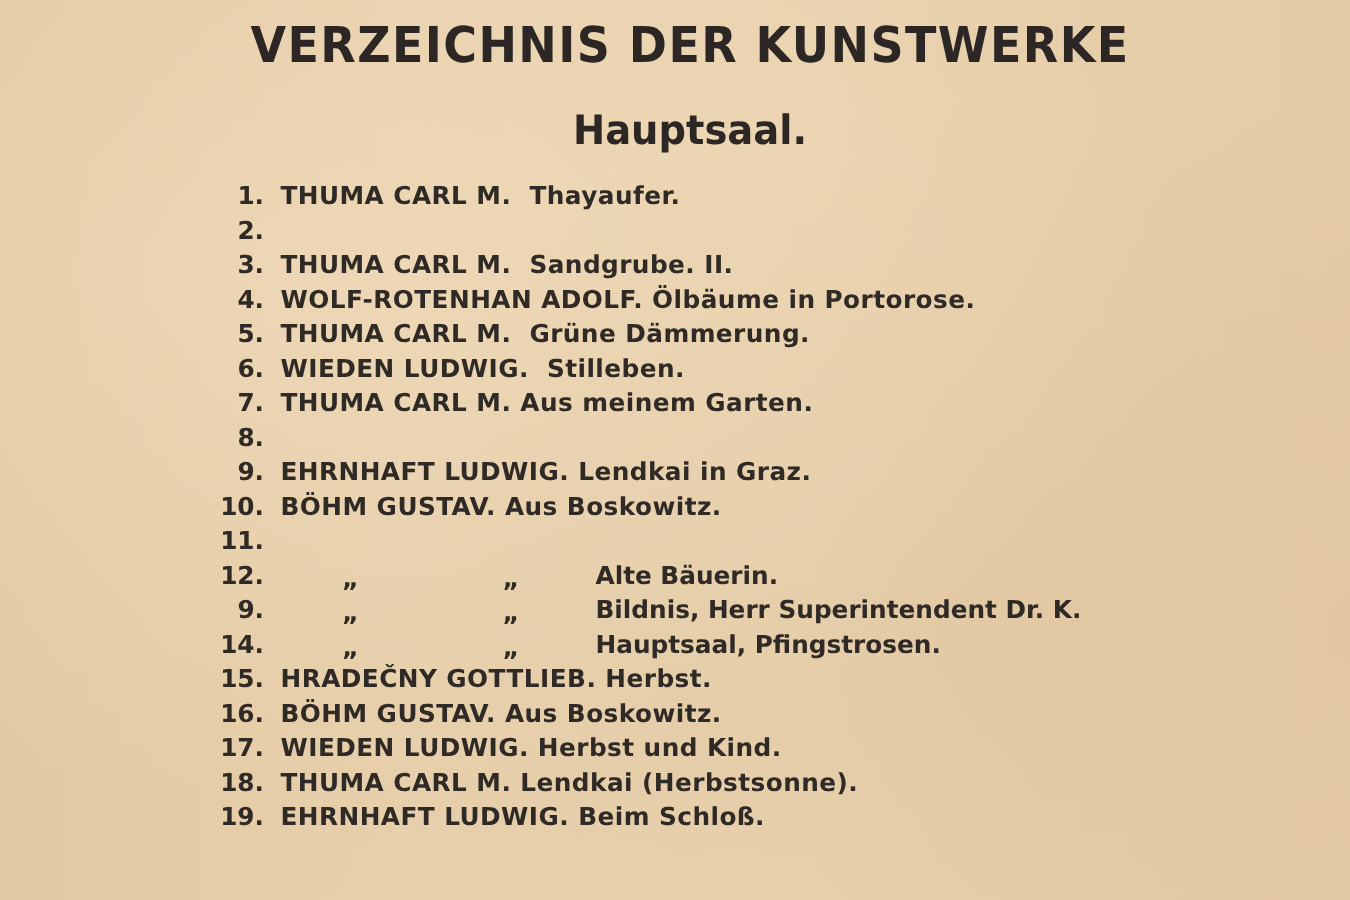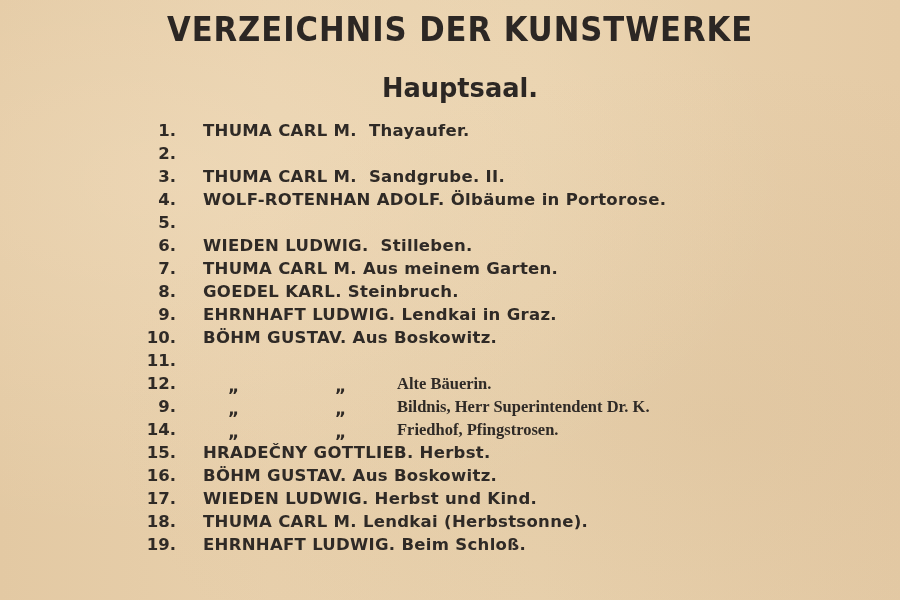--- a/index.html
+++ b/index.html
@@ -72,36 +72,34 @@
       position: absolute;
       left: 138px;
       width: 38px;
       text-align: right;
       font-size: 16.5px;
     }
     .name {
       position: absolute;
       left: 187px;
       letter-spacing: 0.3px;
-      margin-left: 16px;
     }
     .work {
       font-weight: bold;
     }
     .ditto {
       position: absolute;
       font-size: 17px;
       top: 2px;
     }
     .ditto1 { left: 228px; }
     .ditto2 { left: 335px; }
     .work-abs {
       position: absolute;
       left: 397px;
-      font-family: Liberation Serif, serif;
     }
   </style>
 </head>
 <body>
 
 <div class="page">
   <div class="title">VERZEICHNIS DER KUNSTWERKE</div>
   <div class="subtitle">Hauptsaal.</div>
 
   <div class="list">
@@ -116,32 +114,32 @@
     <div class="row" style="top:46px">
       <span class="num">3.</span>
       <span class="name"><span>THUMA CARL M.</span>&nbsp;&nbsp;<span class="work">Sandgrube. II.</span></span>
     </div>
     <div class="row" style="top:69px">
       <span class="num">4.</span>
       <span class="name"><span>WOLF-ROTENHAN ADOLF.</span>&nbsp;<span class="work">Ölbäume in Portorose.</span></span>
     </div>
     <div class="row" style="top:92px">
       <span class="num">5.</span>
+      <span class="name"><span>THUMA CARL M.</span>&nbsp;&nbsp;<span class="work">Grüne Dämmerung.</span></span>
     </div>
     <div class="row" style="top:115px">
       <span class="num">6.</span>
       <span class="name"><span>WIEDEN LUDWIG.</span>&nbsp;&nbsp;<span class="work">Stilleben.</span></span>
     </div>
     <div class="row" style="top:138px">
       <span class="num">7.</span>
       <span class="name"><span>THUMA CARL M.</span>&nbsp;<span class="work">Aus meinem Garten.</span></span>
     </div>
     <div class="row" style="top:161px">
       <span class="num">8.</span>
-      <span class="name"><span>GOEDEL KARL.</span>&nbsp;<span class="work">Steinbruch.</span></span>
     </div>
     <div class="row" style="top:184px">
       <span class="num">9.</span>
       <span class="name"><span>EHRNHAFT LUDWIG.</span>&nbsp;<span class="work">Lendkai in Graz.</span></span>
     </div>
     <div class="row" style="top:207px">
       <span class="num">10.</span>
       <span class="name"><span>BÖHM GUSTAV.</span>&nbsp;<span class="work">Aus Boskowitz.</span></span>
     </div>
     <div class="row" style="top:230px">
@@ -157,21 +155,21 @@
     <div class="row" style="top:276px">
       <span class="num">9.</span>
       <span class="ditto ditto1">„</span>
       <span class="ditto ditto2">„</span>
       <span class="work-abs">Bildnis, Herr Superintendent Dr. K.</span>
     </div>
     <div class="row" style="top:299px">
       <span class="num">14.</span>
       <span class="ditto ditto1">„</span>
       <span class="ditto ditto2">„</span>
-      <span class="work-abs">Friedhof, Pfingstrosen.</span>
+      <span class="work-abs">Hauptsaal, Pfingstrosen.</span>
     </div>
 
     <div class="row" style="top:322px">
       <span class="num">15.</span>
       <span class="name"><span>HRADEČNY GOTTLIEB.</span>&nbsp;<span class="work">Herbst.</span></span>
     </div>
     <div class="row" style="top:345px">
       <span class="num">16.</span>
       <span class="name"><span>BÖHM GUSTAV.</span>&nbsp;<span class="work">Aus Boskowitz.</span></span>
     </div>

